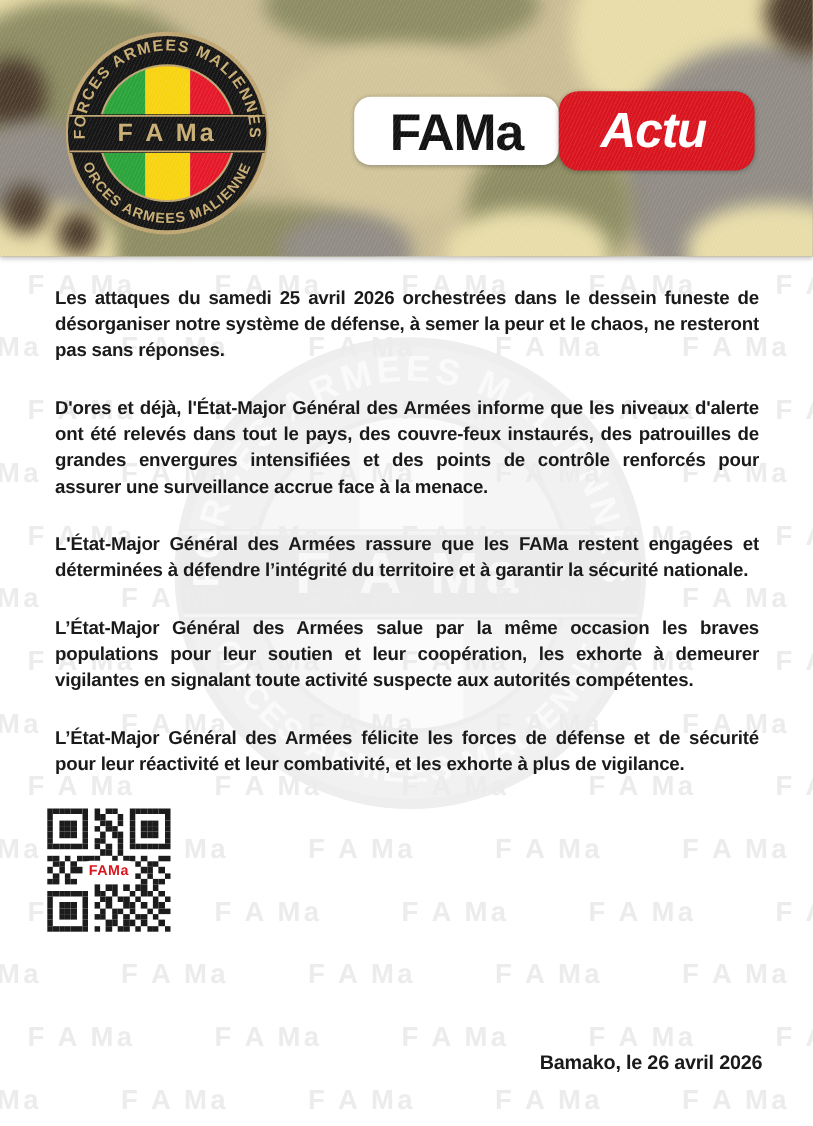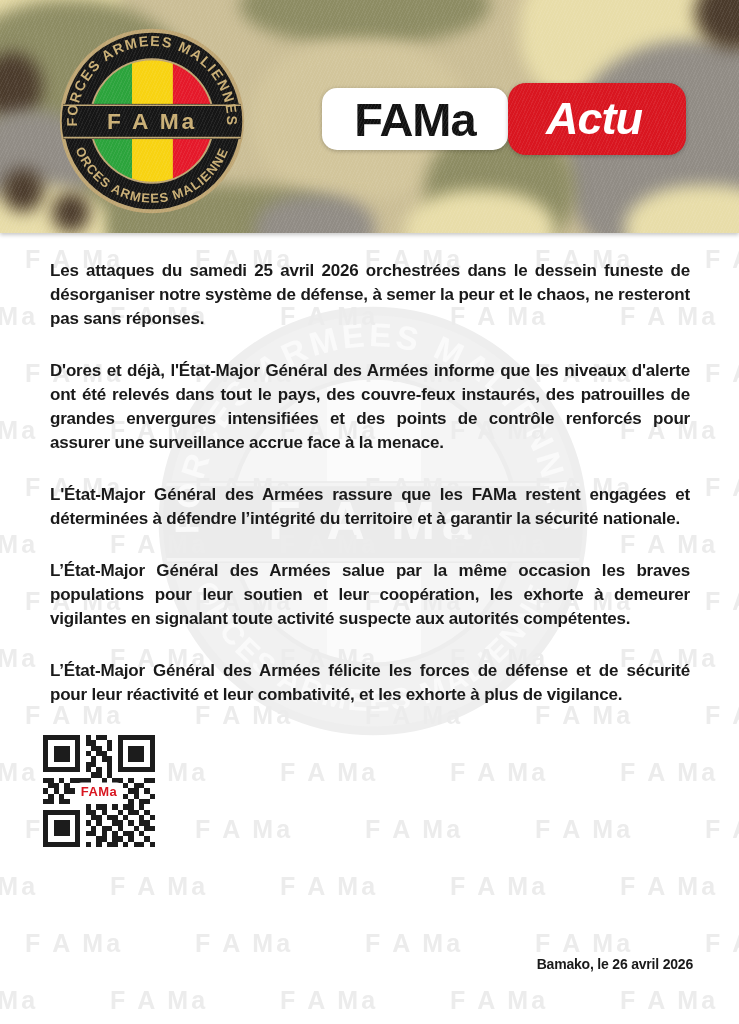--- a/index.html
+++ b/index.html
@@ -66,21 +66,21 @@
   .qr-grid i{display:block;}
   .qr-grid i.q{background:#1c1c1c;}
   .qr-label{
     position:absolute;left:50%;top:50%;transform:translate(-50%,-50%);
     background:#fff;border-radius:5px;padding:1px 4px;
     font-size:13px;font-weight:bold;color:#d91620;letter-spacing:0.5px;
   }
   
   .dateline{
     position:absolute;right:46px;top:956px;z-index:1;
-    font-size:14px;font-weight:bold;color:#1a1a1a;letter-spacing:-0.2px;
+    font-size:18px;font-weight:bold;color:#1a1a1a;letter-spacing:-0.2px;
   }
   .arc-top{font-size:15px;font-weight:bold;letter-spacing:1.6px;}
   .arc-bot{font-size:13.6px;font-weight:bold;letter-spacing:1.1px;}
   .band-label{font-size:24px;font-weight:bold;letter-spacing:3px;}
 </style>
 </head>
 <body>
 
 <div class="page">
 

